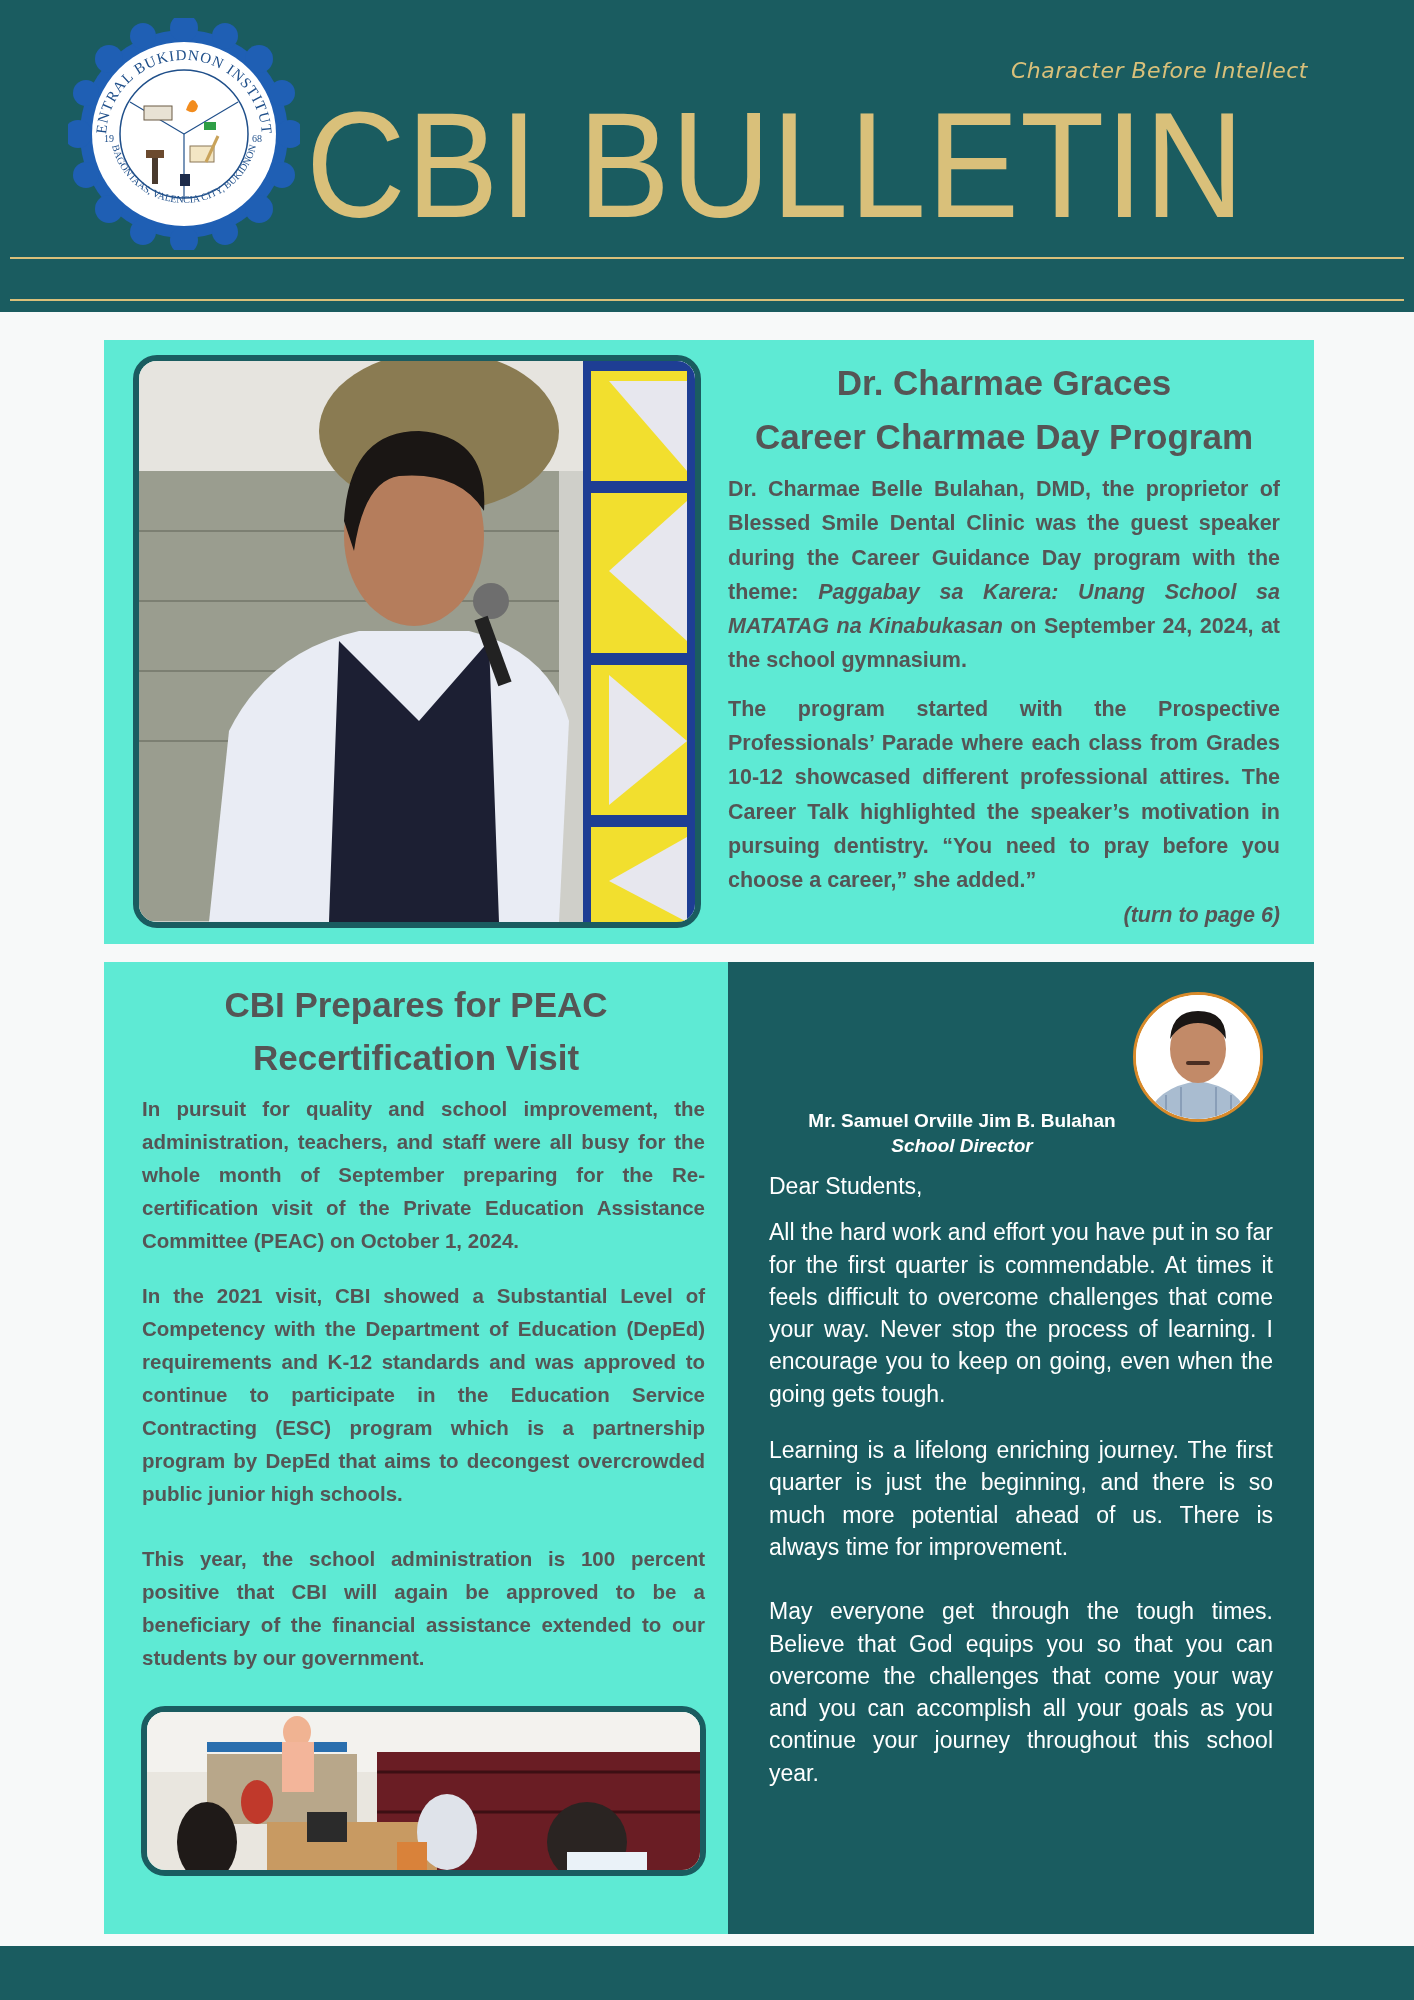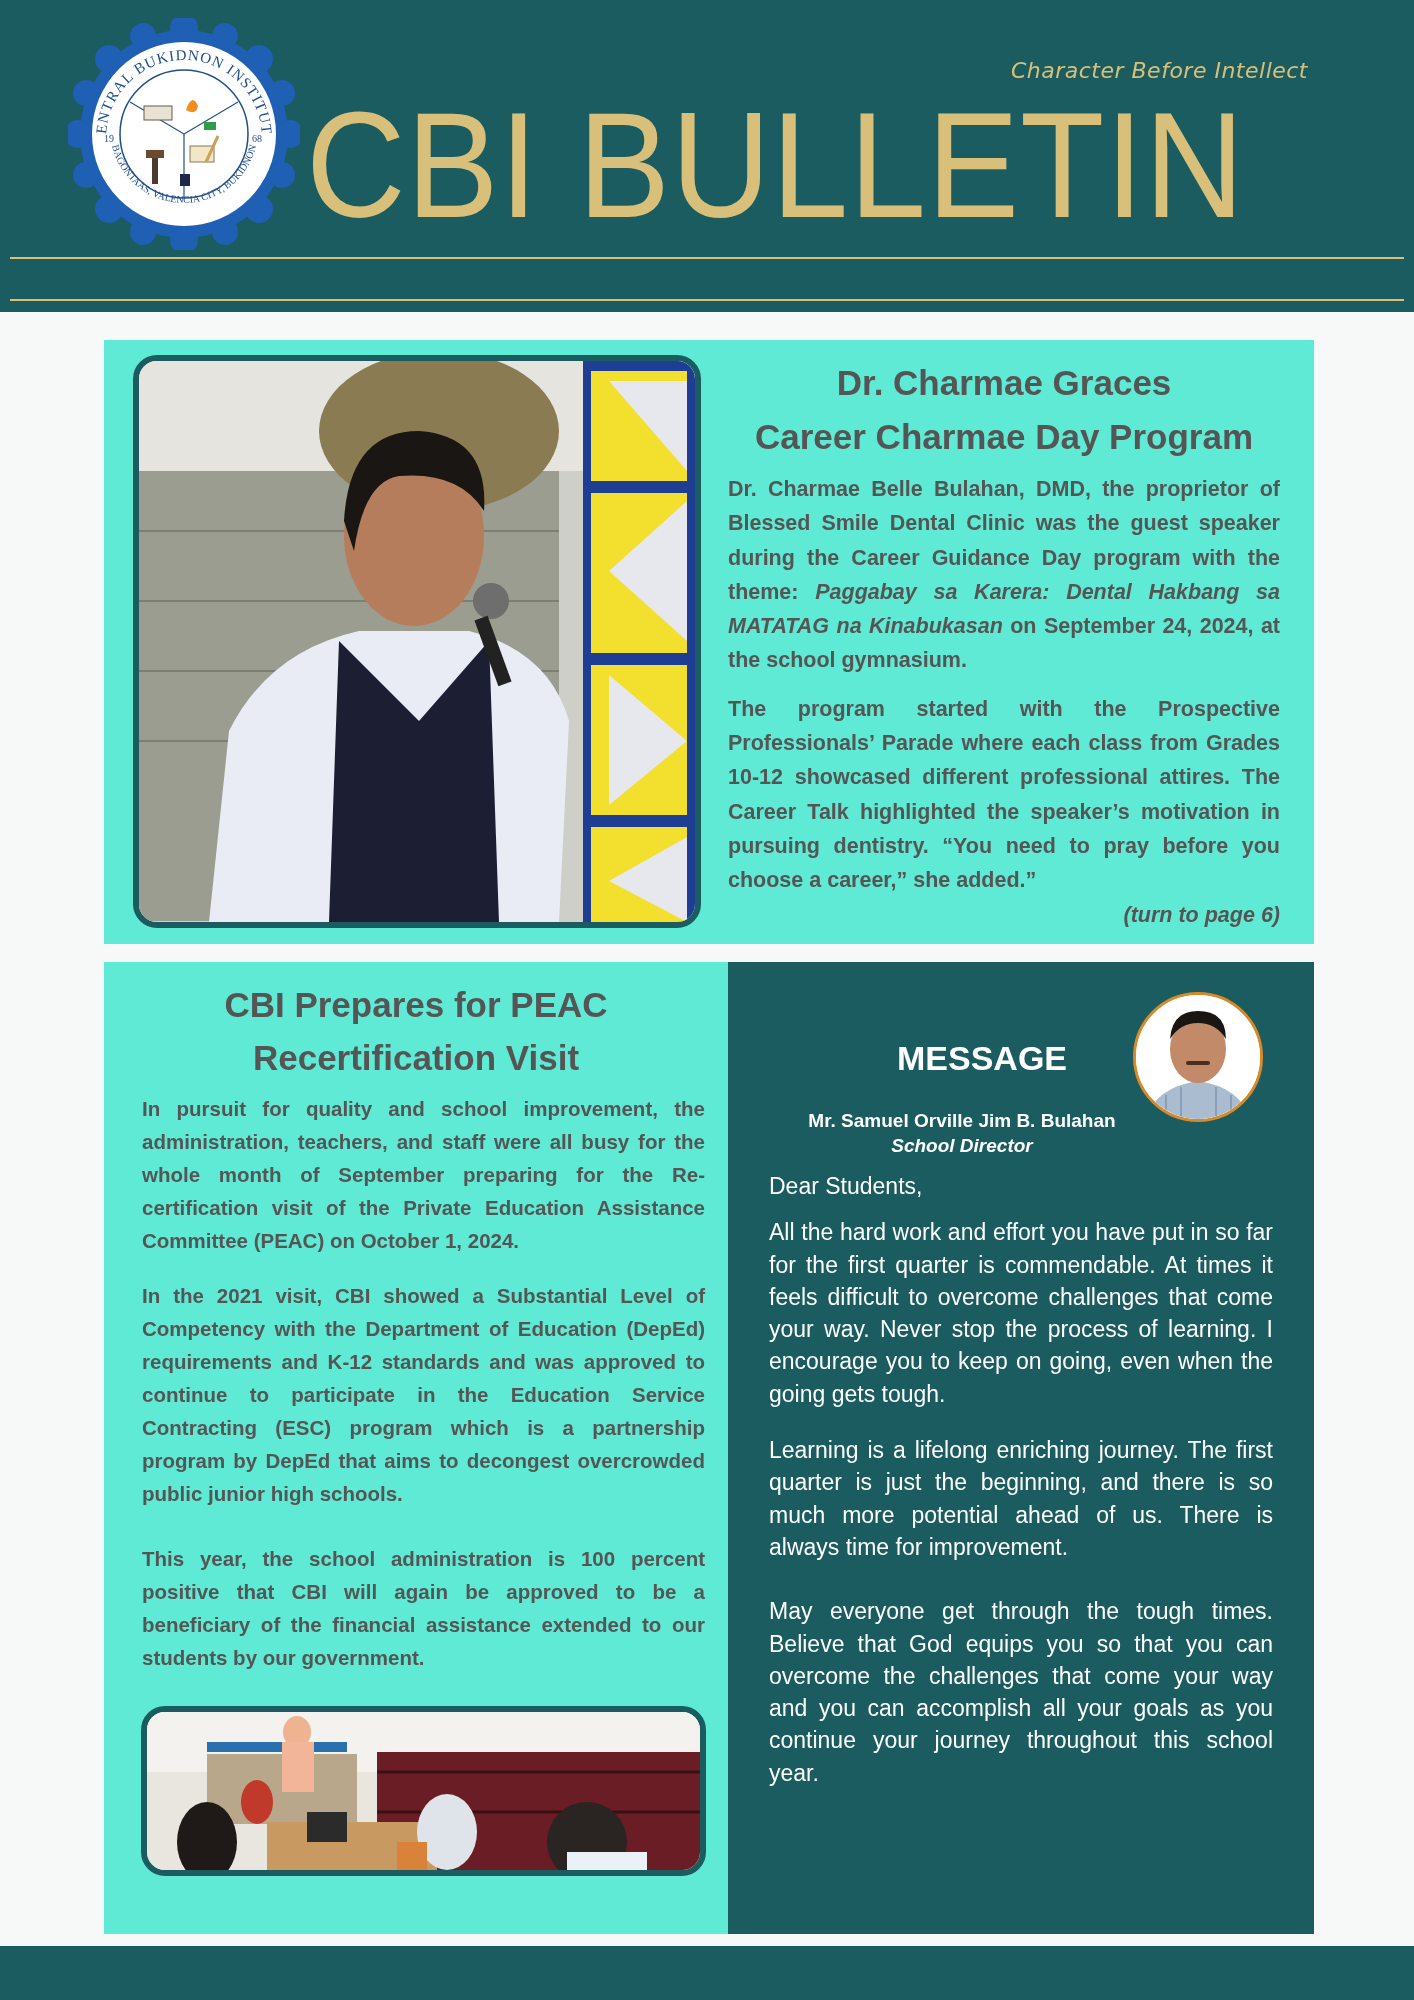--- a/index.html
+++ b/index.html
@@ -173,21 +173,21 @@
       <circle cx="352" cy="240" r="18" fill="#6e6e6e"></circle>
       <rect x="347" y="255" width="14" height="70" transform="rotate(-20 354 290)" fill="#222"></rect>
     </svg>
   </div>
 
   <div style="position:absolute; left:624px; top:16px; width:552px;">
     <h1 class="story-title">
       <span>Dr. Charmae Graces</span><br>
       <span>Career Charmae Day Program</span>
     </h1>
-    <p class="body-text para" style="margin-top:8px;"><span>Dr. Charmae Belle Bulahan, DMD, the proprietor of Blessed Smile Dental Clinic was the guest speaker during the Career Guidance Day program with the theme: </span><em>Paggabay sa Karera: Dental Hakbang sa MATATAG na Kinabukasan</em><span> on September 24, 2024, at the school gymnasium.</span></p>
+    <p class="body-text para" style="margin-top:8px;"><span>Dr. Charmae Belle Bulahan, DMD, the proprietor of Blessed Smile Dental Clinic was the guest speaker during the Career Guidance Day program with the theme: </span><em>Paggabay sa Karera: Unang School sa MATATAG na Kinabukasan</em><span> on September 24, 2024, at the school gymnasium.</span></p>
     <p class="body-text" style="margin-top:14px;">The program started with the Prospective Professionals’ Parade where each class from Grades 10-12 showcased different professional attires. The Career Talk highlighted the speaker’s motivation in pursuing dentistry. “You need to pray before you choose a career,” she added.”</p>
     <p class="body-text" style="text-align:right; font-style:italic;">(turn to page 6)</p>
   </div>
 </section>
 
 <section class="panel-gray" style="left:104px; top:962px; width:624px; height:972px;">
   <h2 class="story-title" style="position:absolute; left:0; top:16px; width:624px; font-size:35px; line-height:53px;">
     <span>CBI Prepares for PEAC</span><br>
     <span>Recertification Visit</span>
   </h2>
@@ -233,21 +233,20 @@
           <line x1="45" y1="92" x2="45" y2="124"></line>
         <line x1="80" y1="92" x2="80" y2="124"></line>
           <line x1="95" y1="100" x2="95" y2="124"></line>
       </g>
       <ellipse cx="62" cy="54" rx="28" ry="34" fill="#c28a68"></ellipse>
       <path d="M34 44 Q36 16 62 16 Q90 16 90 44 Q80 28 62 28 Q44 28 34 44 Z" fill="#1a1614"></path>
       <rect x="50" y="66" width="24" height="4" rx="2" fill="#4a2e22"></rect>
     </svg>
   </div>
 
-  <h2 style="position:absolute; left:0; top:76px; width:508px; text-align:center; color:#ffffff; font-size:34px; font-weight:bold; line-height:40px;">MESSAGE</h2>
 
   <div style="position:absolute; left:60px; top:146px; width:348px; text-align:center; color:#ffffff; font-weight:bold; font-size:19px; line-height:25px;">
     <div>Mr. Samuel Orville Jim B. Bulahan</div>
     <div style="font-style:italic;">School Director</div>
   </div>
 
   <div style="position:absolute; left:41px; top:208px; width:504px;">
     <p class="msg-text" style="margin-bottom:14px;">Dear Students,</p>
     <p class="msg-text" style="margin-bottom:24px;">All the hard work and effort you have put in so far for the first quarter is commendable. At times it feels difficult to overcome challenges that come your way. Never stop the process of learning. I encourage you to keep on going, even when the going gets tough.</p>
     <p class="msg-text" style="margin-bottom:32px;">Learning is a lifelong enriching journey. The first quarter is just the beginning, and there is so much more potential ahead of us. There is always time for improvement.</p>

